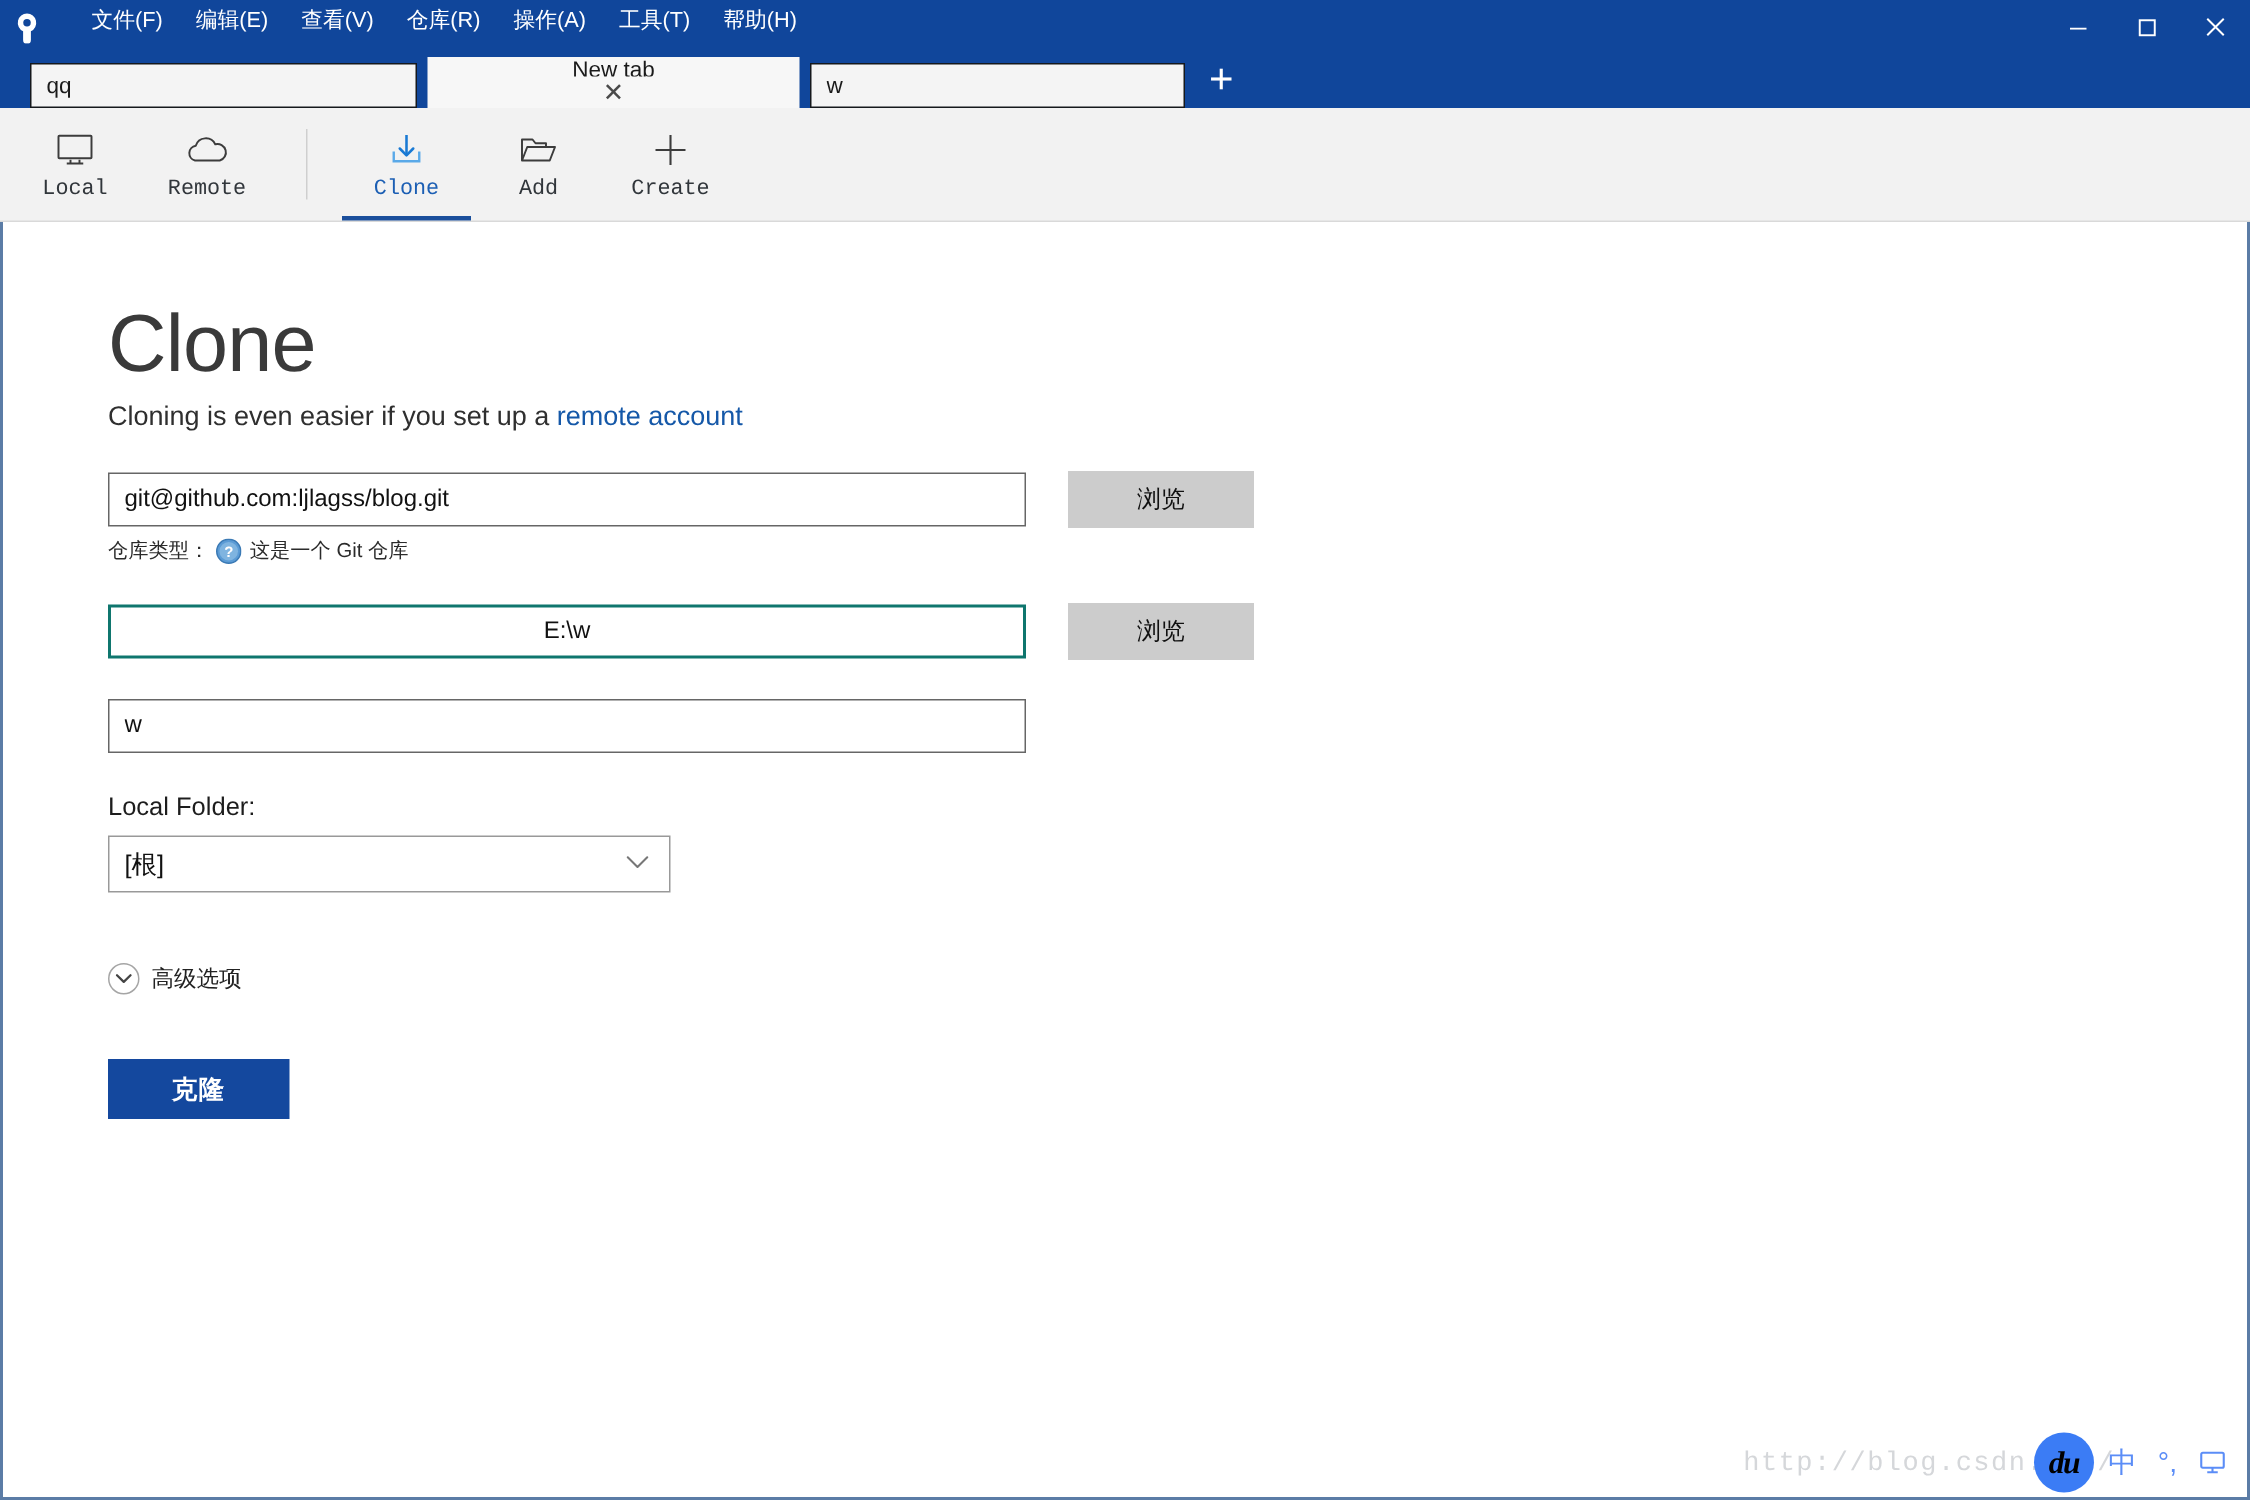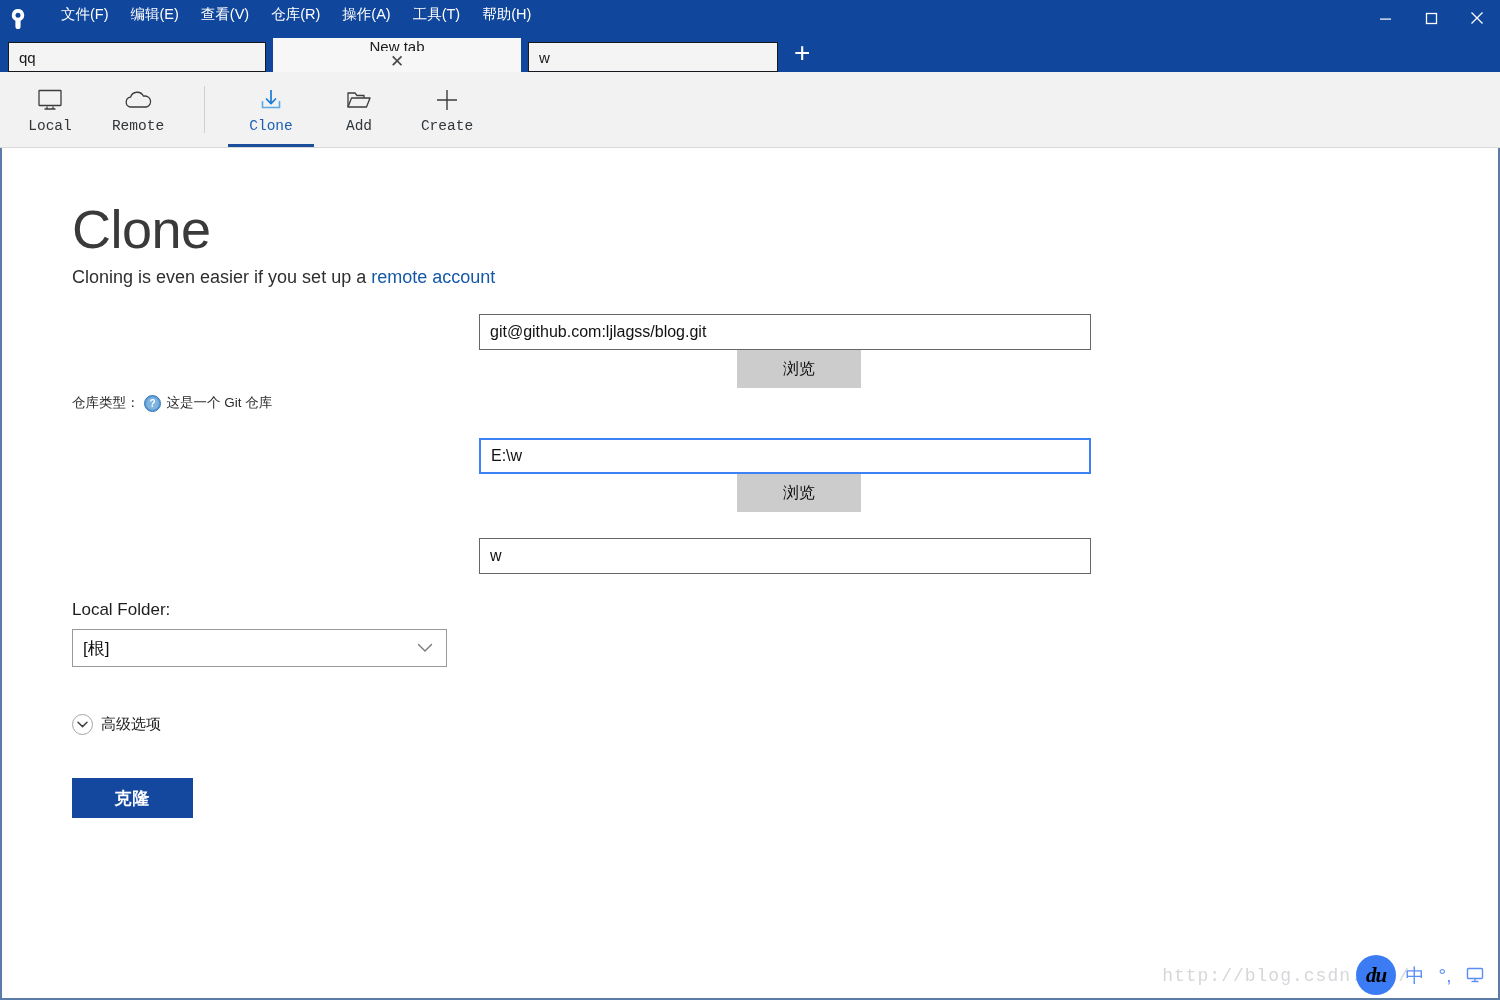--- a/index.html
+++ b/index.html
@@ -50,21 +50,21 @@
     display: flex; align-items: center; justify-content: center;
     color: #ffffff;
   }
 
   
   .tabstrip {
     height: 36px;
     background: #10469b;
     display: flex;
     align-items: flex-end;
-    padding-left: 8px;
+    padding-left: 20px;
     margin: 0 -2px;
     position: relative;
   }
   .tab {
     height: 30px;
     display: flex;
     align-items: center;
     font-size: 15px;
     color: #1a1a1a;
     border: 1px solid #15181c;
@@ -158,34 +158,33 @@
     font-size: 18px;
     color: #2f2f2f;
     margin-top: 9px;
   }
   .page-sub a { color: #1558a8; text-decoration: none; cursor: pointer; }
 
   .field-row {
     display: flex;
     align-items: center;
     margin-top: 26px;
-    flex-direction: column;
   }
   .txt {
     width: 612px;
     height: 36px;
     border: 1px solid #666666;
     background: #ffffff;
     font-size: 16px;
     color: #111111;
     padding: 0 10px;
     font-family: "Liberation Sans", "DejaVu Sans", sans-serif;
     outline: none;
   }
-  .txt.focused { border: 2px solid #3b82f6; }
+  .txt.focused { border: 2px solid #0f766e; text-align: center; }
   .browse-btn {
     width: 124px;
     height: 38px;
     margin-left: 28px;
     background: #cccccc;
     border: none;
     font-size: 16px;
     color: #111;
     font-family: "Liberation Sans", "DejaVu Sans", sans-serif;
     cursor: pointer;

